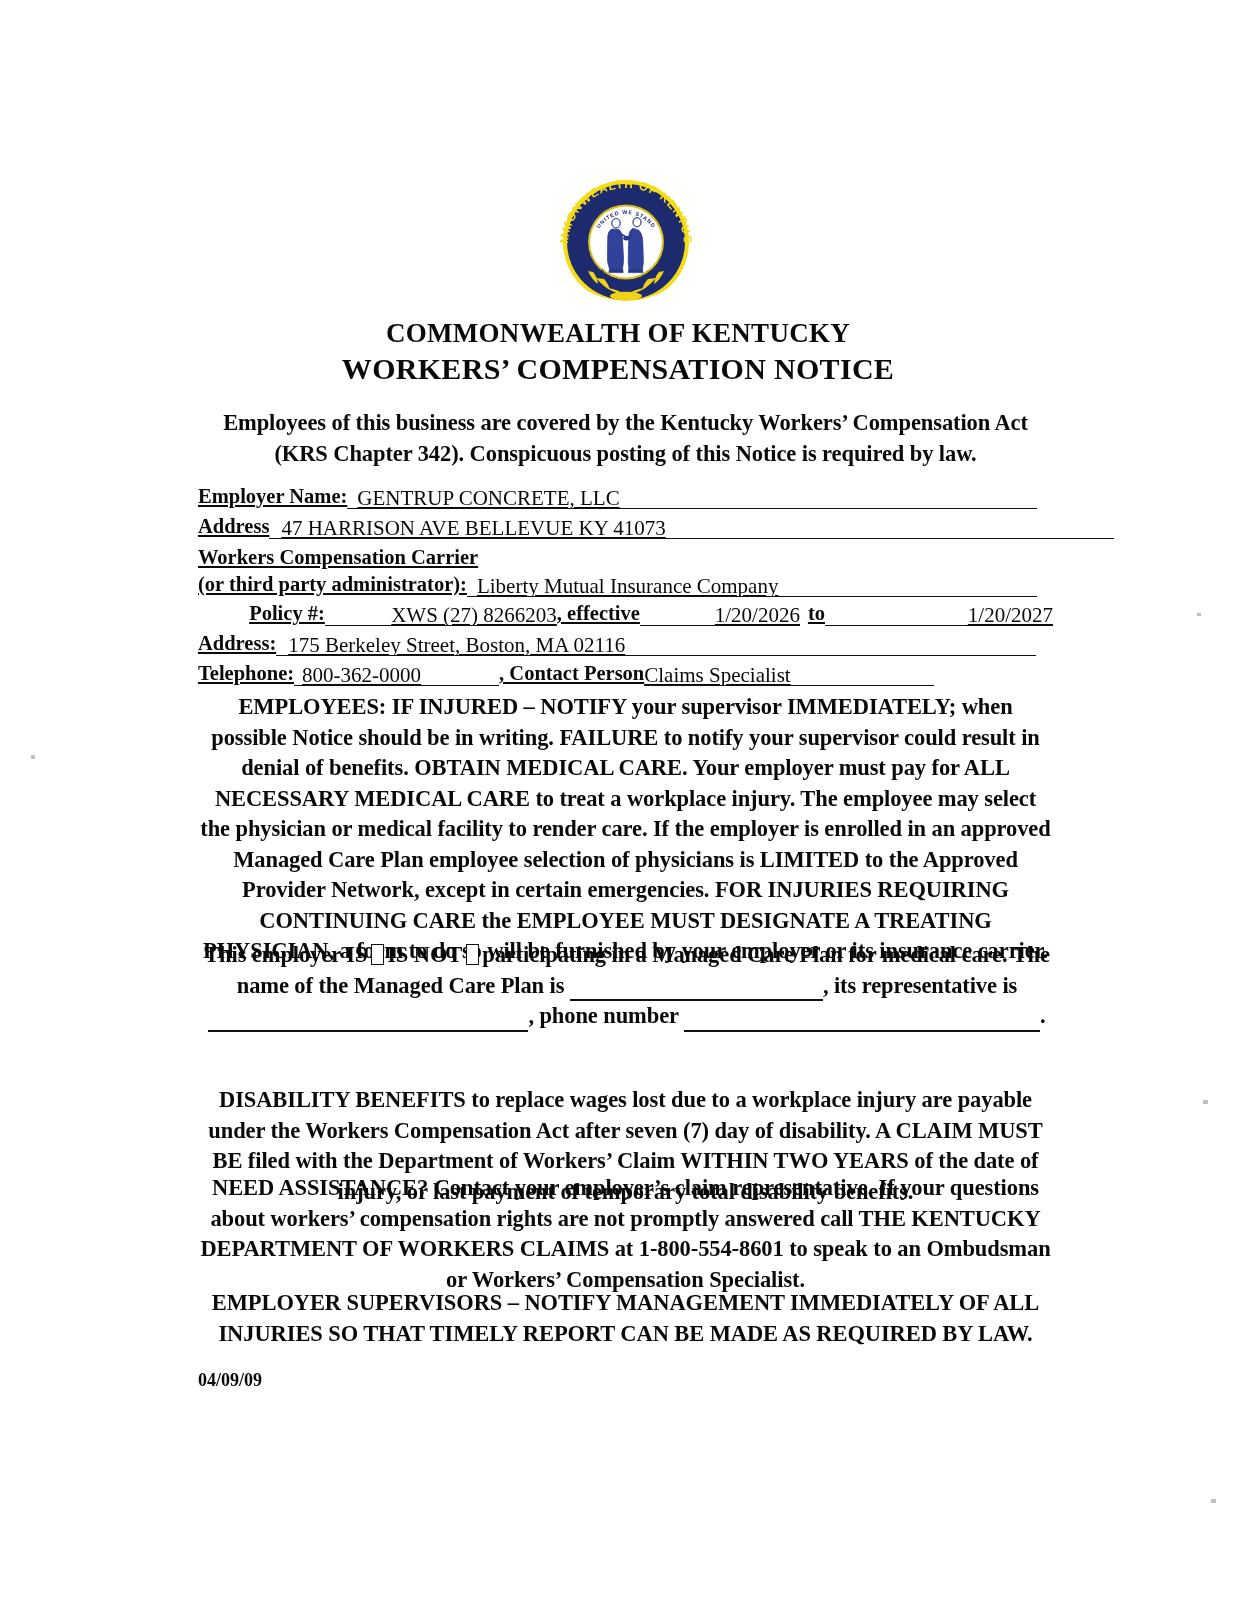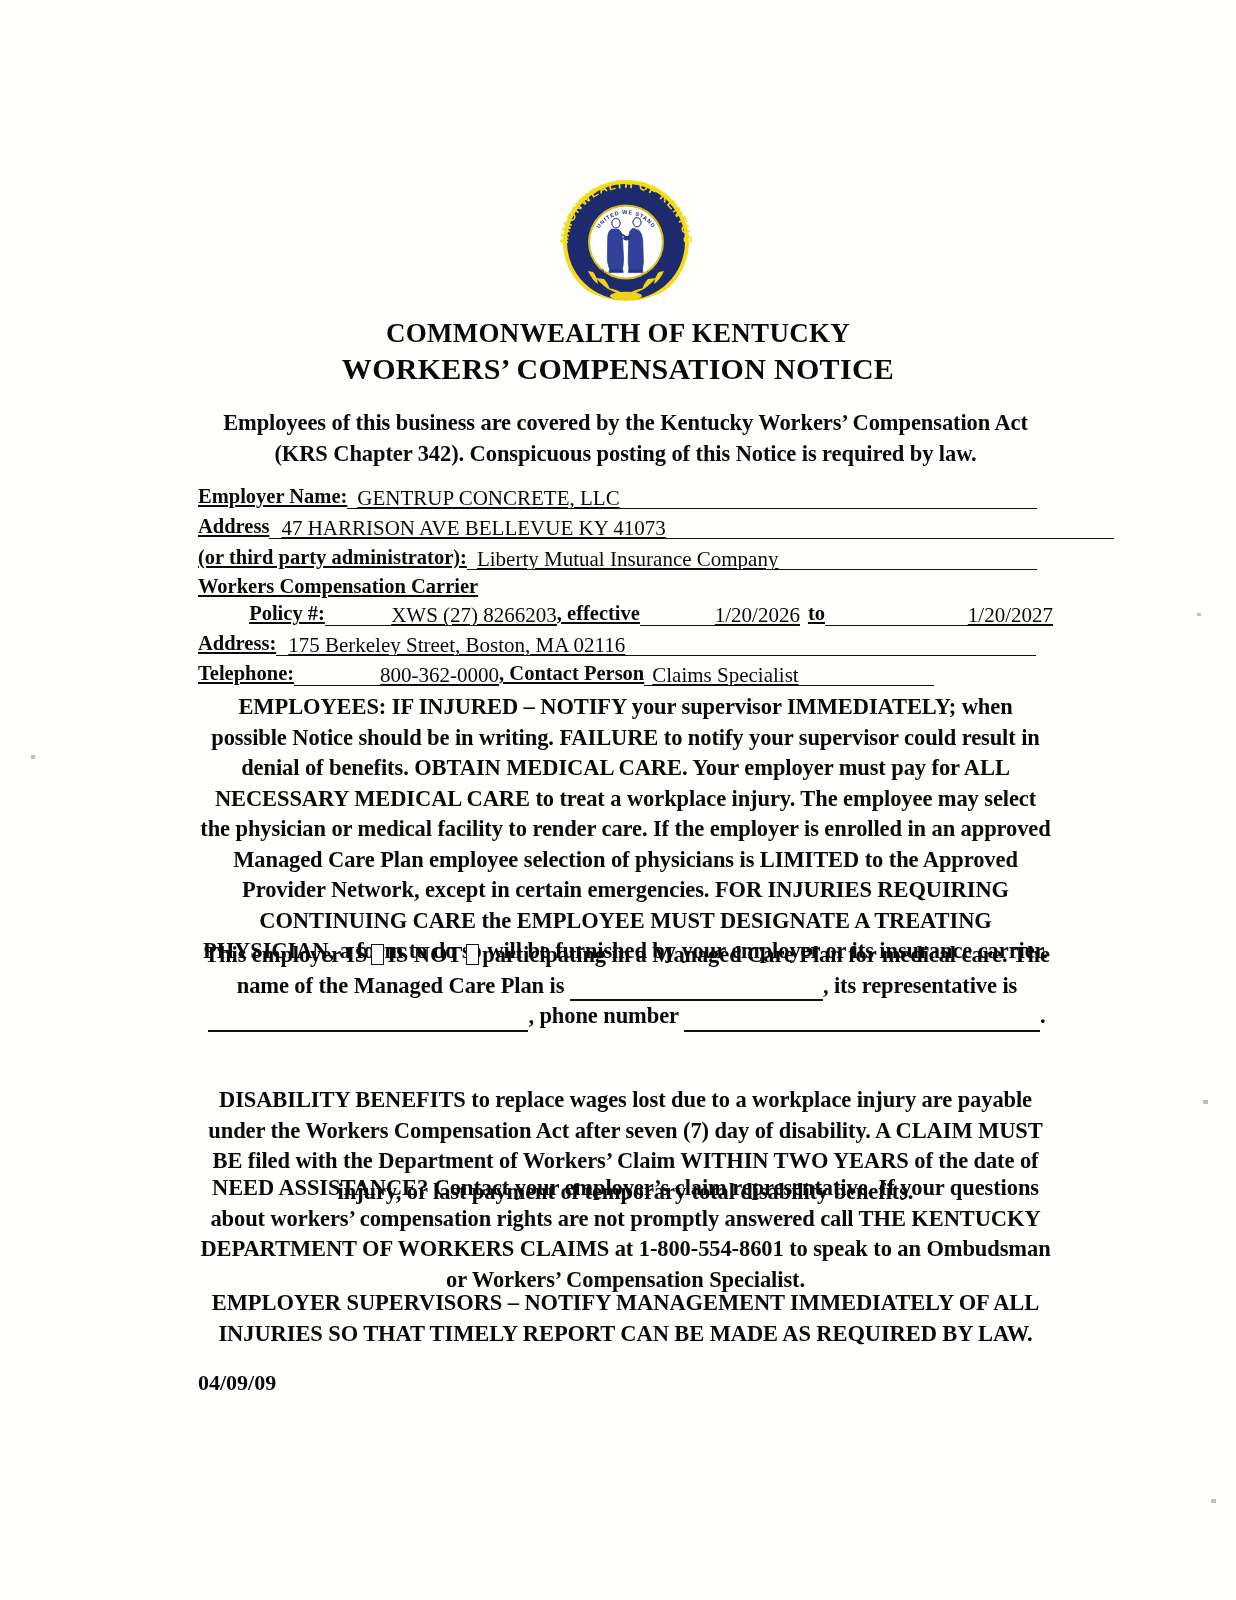--- a/index.html
+++ b/index.html
@@ -102,22 +102,22 @@
   }
   .uline .fvalue { position: relative; top: 1px; text-decoration: underline; }
 
   .w-emp  { width: 690px; padding-left: 10px; }
   .w-addr { width: 845px; padding-left: 12px; }
   .w-carr { width: 570px; padding-left: 10px; }
   .w-pol  { width: 232px; padding-left: 8px; }
   .w-eff  { width: 160px; padding-left: 10px; }
   .w-to   { width: 228px; padding-left: 10px; }
   .w-cadd { width: 760px; padding-left: 12px; }
-  .w-tel  { width: 205px; padding-left: 8px; text-align:right; }
-  .w-cper { width: 290px; padding-left: 8px; }
+  .w-tel  { width: 205px; padding-left: 8px; text-align:left; }
+  .w-cper { width: 290px; padding-left: 0; }
 
   
   .checkbox-box {
     display: inline-block;
     width: 13px;
     height: 21px;
     border: 1.6px solid #121212;
     vertical-align: -3px;
     margin: 0 3px 0 4px;
     background: #fff;
@@ -131,21 +131,21 @@
   }
   .bl-mcname { width: 253px; }
   .bl-rep    { width: 320px; }
   .bl-phone  { width: 356px; }
 
   
   .doc-date {
     position: absolute;
     left: 198px;
     top: 1370px;
-    font-size: 22px;
+    font-size: 18px;
     font-weight: bold;
   }
 
   
   .speck {
     position: absolute;
     background: #8c8c88;
     opacity: 0.55;
   }
 </style>
@@ -224,26 +224,26 @@
   <div class="form-block">
 
     <div class="frow" style="height:30px;">
       <span class="flabel">Employer Name:</span><span class="uline w-emp"><span class="fvalue">GENTRUP CONCRETE, LLC</span></span>
     </div>
 
     <div class="frow" style="height:31px;">
       <span class="flabel">Address</span><span class="uline w-addr"><span class="fvalue">47 HARRISON AVE  BELLEVUE KY 41073</span></span>
     </div>
 
+    <div class="frow" style="height:27px;">
+      <span class="flabel">Workers Compensation Carrier</span>
+    </div>
+
     <div class="frow" style="height:29px;">
       <span class="flabel">(or third party administrator):</span><span class="uline w-carr"><span class="fvalue">Liberty Mutual Insurance Company</span></span>
-    </div>
-
-    <div class="frow" style="height:27px;">
-      <span class="flabel">Workers Compensation Carrier</span>
     </div>
 
     <div class="frow" style="height:30px;text-align:right;">
       <span class="flabel">Policy #:</span><span class="uline w-pol"><span class="fvalue">XWS (27) 8266203</span></span><span class="flabel">, effective</span><span class="uline w-eff"><span class="fvalue">1/20/2026</span></span><span class="flabel" style="padding-left:8px;">to</span><span class="uline w-to"><span class="fvalue">1/20/2027</span></span>
     </div>
 
     <div class="frow" style="height:30px;">
       <span class="flabel">Address:</span><span class="uline w-cadd"><span class="fvalue">175 Berkeley Street, Boston, MA 02116</span></span>
     </div>
 

